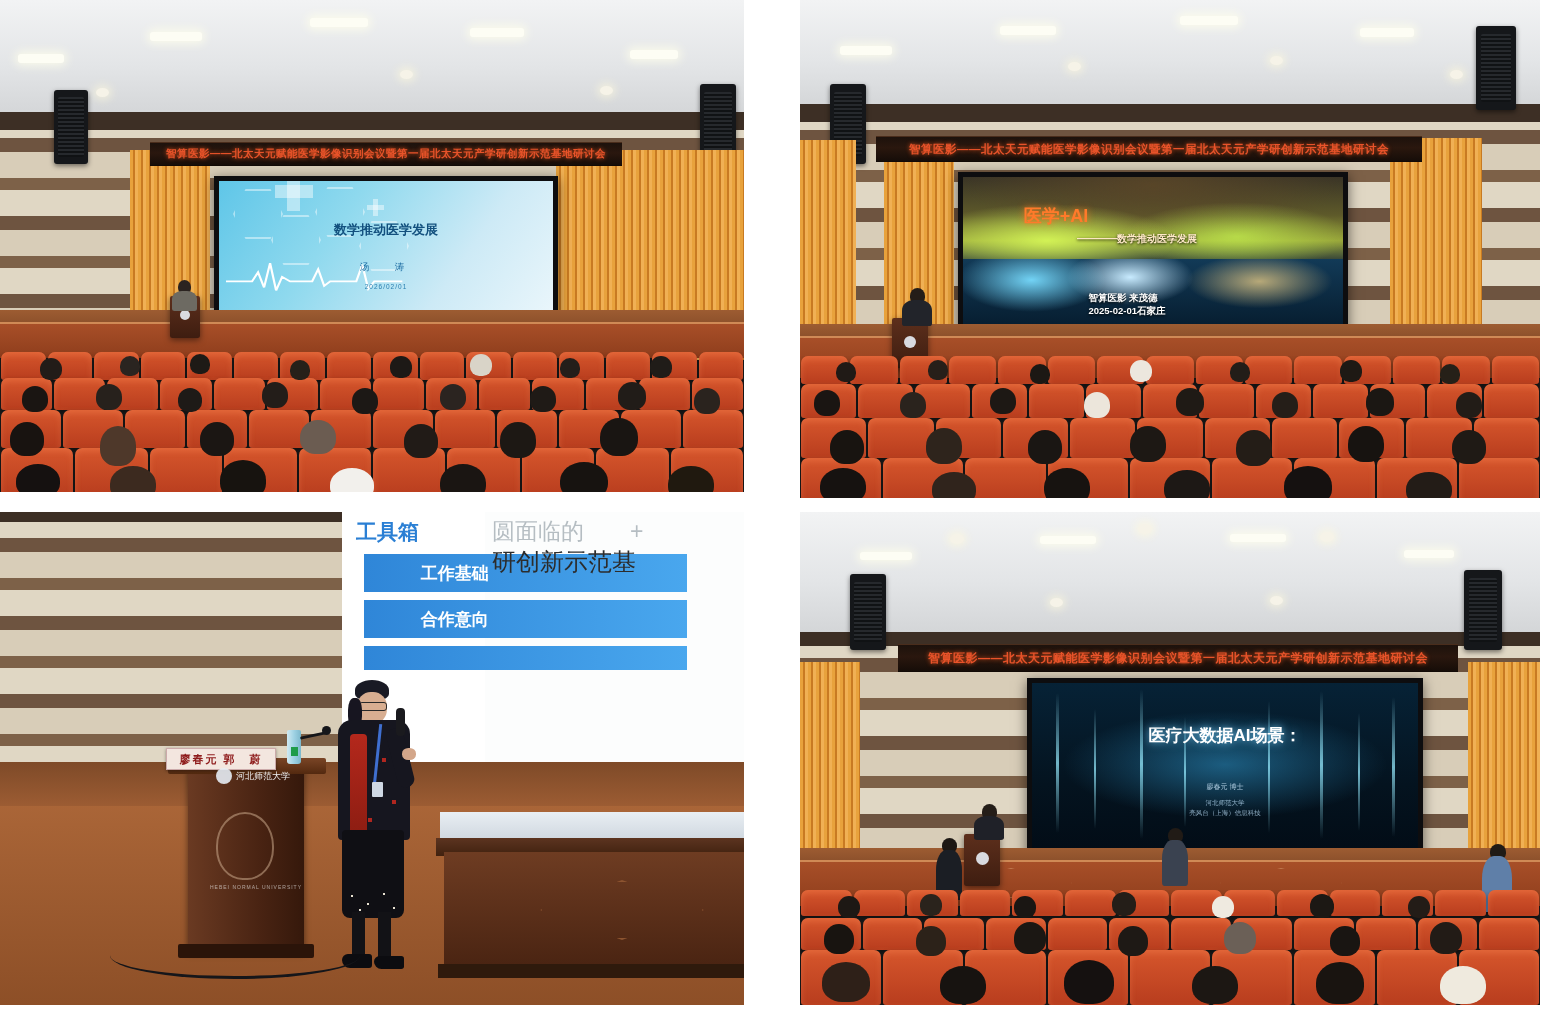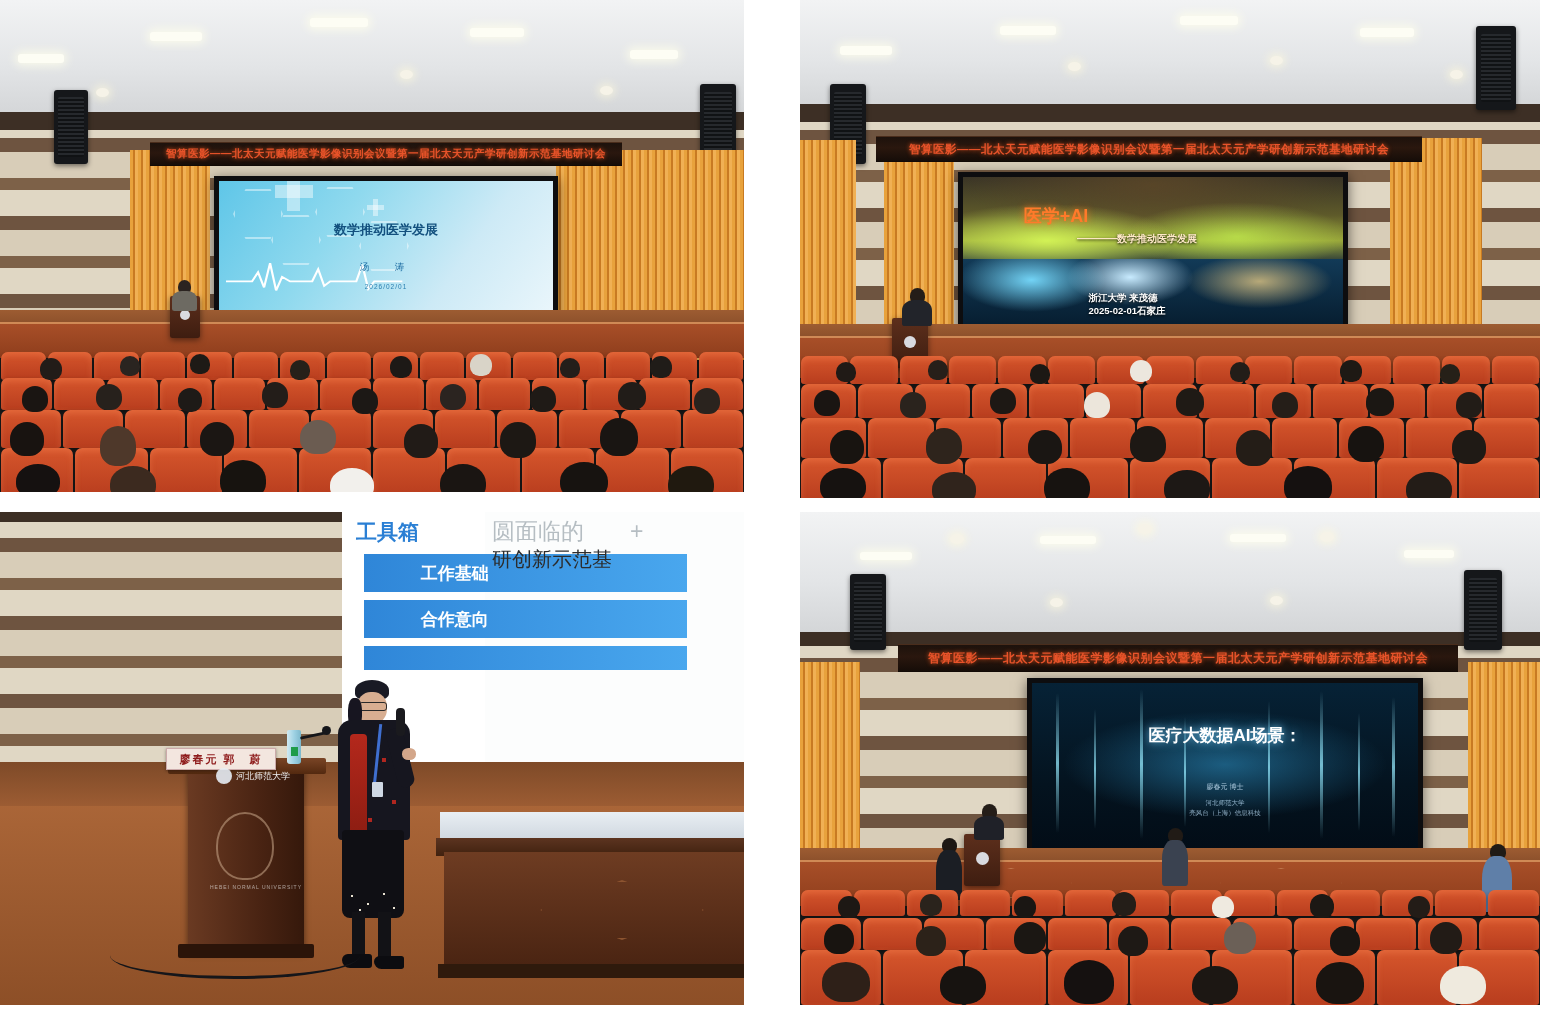--- a/index.html
+++ b/index.html
@@ -289,21 +289,21 @@
     <div class="banner" style="left:76px;top:136px;width:546px;height:24px">
       <span style="font-size:11.5px">智算医影——北太天元赋能医学影像识别会议暨第一届北太天元产学研创新示范基地研讨会</span>
     </div>
 
     <div class="screen" style="left:158px;top:172px;width:380px;height:152px">
       <div class="slide2">
         <div class="s2-sky"></div>
         <div class="s2-city"></div>
         <div class="s2-title" style="font-size:18px">医学+AI</div>
         <div class="s2-sub" style="font-size:10px">————数学推动医学发展</div>
-        <div class="s2-org" style="font-size:9.5px">浙江大学  来茂德</div>
+        <div class="s2-org" style="font-size:9.5px">智算医影  来茂德</div>
         <div class="s2-date" style="font-size:9.5px">2025-02-01石家庄</div>
       </div>
     </div>
 
     <div class="stage" style="top:324px;height:26px"></div>
     <div class="stage-front" style="top:336px;height:40px"></div>
 
     <div class="podium" style="left:92px;top:318px;width:36px;height:50px">
       <div class="podium-emblem" style="left:12px;top:18px;width:12px;height:12px"></div>
     </div>
@@ -404,21 +404,21 @@
 
   <div class="photo p-bl">
 
     <div class="slide3" style="position:absolute;left:340px;top:0;width:404px;height:330px;">
       <div class="s3-left"></div>
       <div class="s3-head" style="left:16px;top:6px;font-size:21px">工具箱</div>
       <div class="s3-chip" style="top:88px;height:38px;font-size:17px">合作意向</div>
       <div class="s3-chip" style="top:42px;height:38px;font-size:17px">工作基础</div>
       <div class="s3-chip" style="top:134px;height:24px;"></div>
       <div class="s3-big faded" style="left:152px;top:4px;font-size:23px">圆面临的　　+</div>
-      <div class="s3-big" style="left:152px;top:34px;font-size:20px">研创新示范基</div>
+      <div class="s3-big" style="left:152px;top:34px;font-size:24px">研创新示范基</div>
     </div>
 
     <div class="wall" style="left:0;top:0;width:342px;height:250px"></div>
     <div class="wall-dark" style="left:0;top:0;width:342px;height:10px"></div>
 
     <div class="floor" style="top:250px;height:243px"></div>
     <div class="floor" style="top:250px;height:44px;background:linear-gradient(#7e4a28,#9c5c33)"></div>
 
     <div style="position:absolute;left:440px;top:300px;width:304px;height:30px;background:linear-gradient(#e9eef3,#cdd6de)"></div>
     <div style="position:absolute;left:436px;top:326px;width:308px;height:18px;background:linear-gradient(#5c3420,#40210f)"></div>

